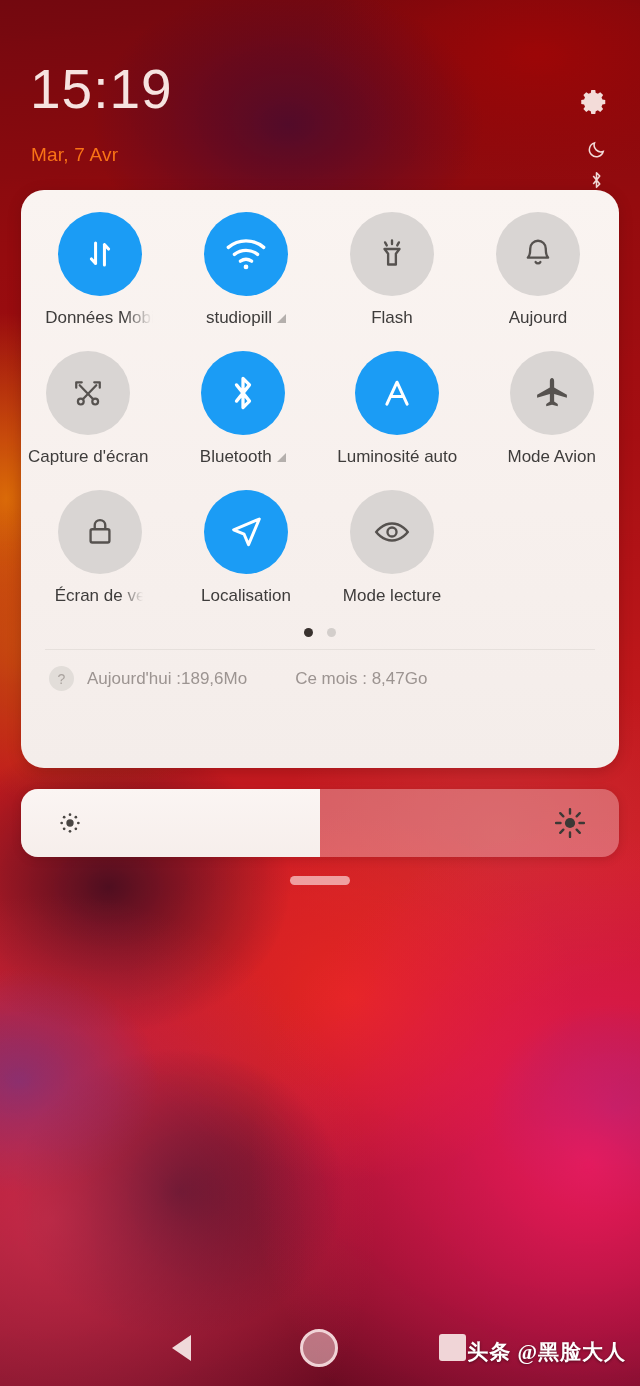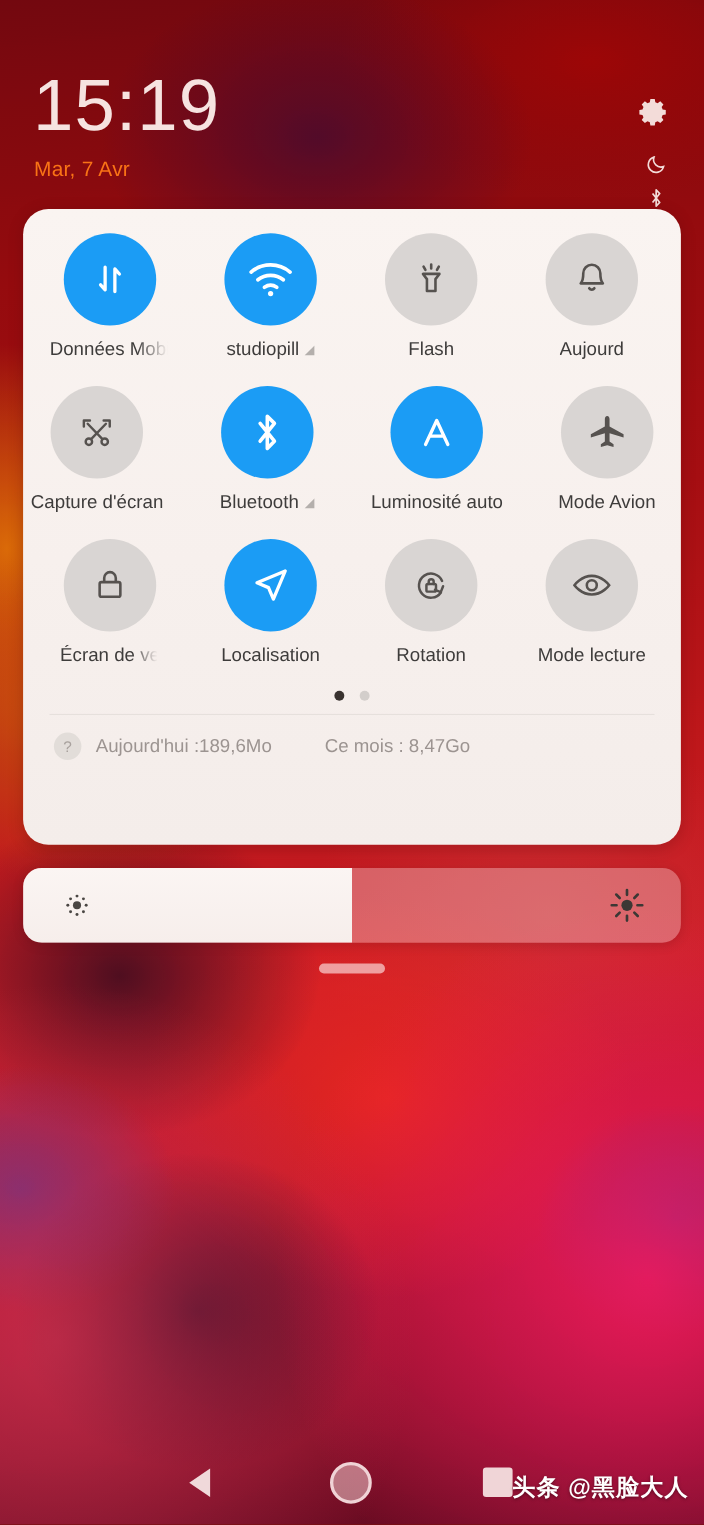--- a/index.html
+++ b/index.html
@@ -28,21 +28,21 @@
       radial-gradient(ellipse 280px 200px at 45% 9%, rgba(62,12,48,0.75) 0%, rgba(62,12,48,0) 70%),
       radial-gradient(ellipse 320px 180px at 84% 4%, rgba(150,8,8,0.9) 0%, rgba(150,8,8,0) 72%),
       linear-gradient(175deg, #6d0a10 0%, #8d0d10 18%, #9c1014 34%, #b31a1c 50%, #c4212a 64%, #ab1830 78%, #7e1228 92%, #5c0c20 100%);
     filter:saturate(1.08);
   }
 
   
   #header { position:absolute; top:0; left:0; width:640px; height:190px; }
   .clock {
     position:absolute; left:30px; top:62px;
-    font-size:66px; color:#f6e3e0; letter-spacing:1px;
+    font-size:55px; color:#f6e3e0; letter-spacing:1px;
     font-weight:400; line-height:1;
   }
   .datetext {
     position:absolute; left:31px; top:144px;
     font-size:19px; color:#f97316; letter-spacing:.2px;
   }
   .gear-btn {
     position:absolute; right:25px; top:83px;
     width:42px; height:42px; display:flex; align-items:center; justify-content:center;
   }
@@ -124,21 +124,21 @@
   #brightness .ic.left  { left:36px; }
   #brightness .ic.right { right:32px; }
 
   #drag-handle {
     position:absolute; left:290px; top:876px; width:60px; height:9px;
     border-radius:5px; background:rgba(255,235,235,0.62);
   }
 
   
   #navbar {
-    position:absolute; left:0; bottom:0; width:640px; height:78px;
+    position:absolute; left:0; bottom:0; width:640px; height:78px;font-family:Liberation Serif, serif;
   }
   .nav-back { position:absolute; left:172px; top:27px;
     width:0;height:0;border-top:13px solid transparent;border-bottom:13px solid transparent;
     border-right:19px solid #f0d9da; }
   .nav-home { position:absolute; left:300px; top:21px; width:38px; height:38px;
     border-radius:50%; border:3px solid #f0d3d6; background:rgba(236,200,203,0.55); }
   .nav-recent{ position:absolute; left:439px; top:26px; width:27px; height:27px;
     border-radius:3px; background:#f0d5d7; }
   .watermark {
     position:absolute; right:14px; top:30px;
@@ -324,33 +324,20 @@
         <div class="bubble">
           <svg width="38" height="38" viewBox="0 0 24 24" fill="none" stroke="#fff" stroke-width="1.9" stroke-linejoin="round">
             <path d="M20.4 3.8L4.2 10.6l6.6 2.8 2.8 6.6 6.8-16.2z"></path>
           </svg>
         </div>
         <div class="lbl">
           <span>Localisation</span>
         </div>
       </div>
 
-      <div class="tile off">
-        <div class="bubble">
-          <svg width="36" height="36" viewBox="0 0 24 24" fill="none" stroke="#56524f" stroke-width="1.5" stroke-linecap="round" stroke-linejoin="round">
-            <path d="M18.6 9.4A7.3 7.3 0 1017.9 16.4"></path>
-            <path d="M19.2 12.6l-1.4 3.6-3.5-1.4"></path>
-            <rect x="9.1" y="11.3" width="5.8" height="4.6" rx="0.9"></rect>
-            <path d="M10.5 11.3V9.9a1.5 1.5 0 013 0v1.4"></path>
-          </svg>
-        </div>
-        <div class="lbl">
-          <span>Rotation</span>
-        </div>
-      </div>
 
       <div class="tile off">
         <div class="bubble">
           <svg width="38" height="32" viewBox="0 0 26 20" fill="none" stroke="#56524f" stroke-width="1.6">
             <path d="M2.2 10S6.4 4.2 13 4.2 23.8 10 23.8 10 19.6 15.8 13 15.8 2.2 10 2.2 10z"></path>
             <circle cx="13" cy="10" r="3.1"></circle>
           </svg>
         </div>
         <div class="lbl">
           <span>Mode lecture</span>

